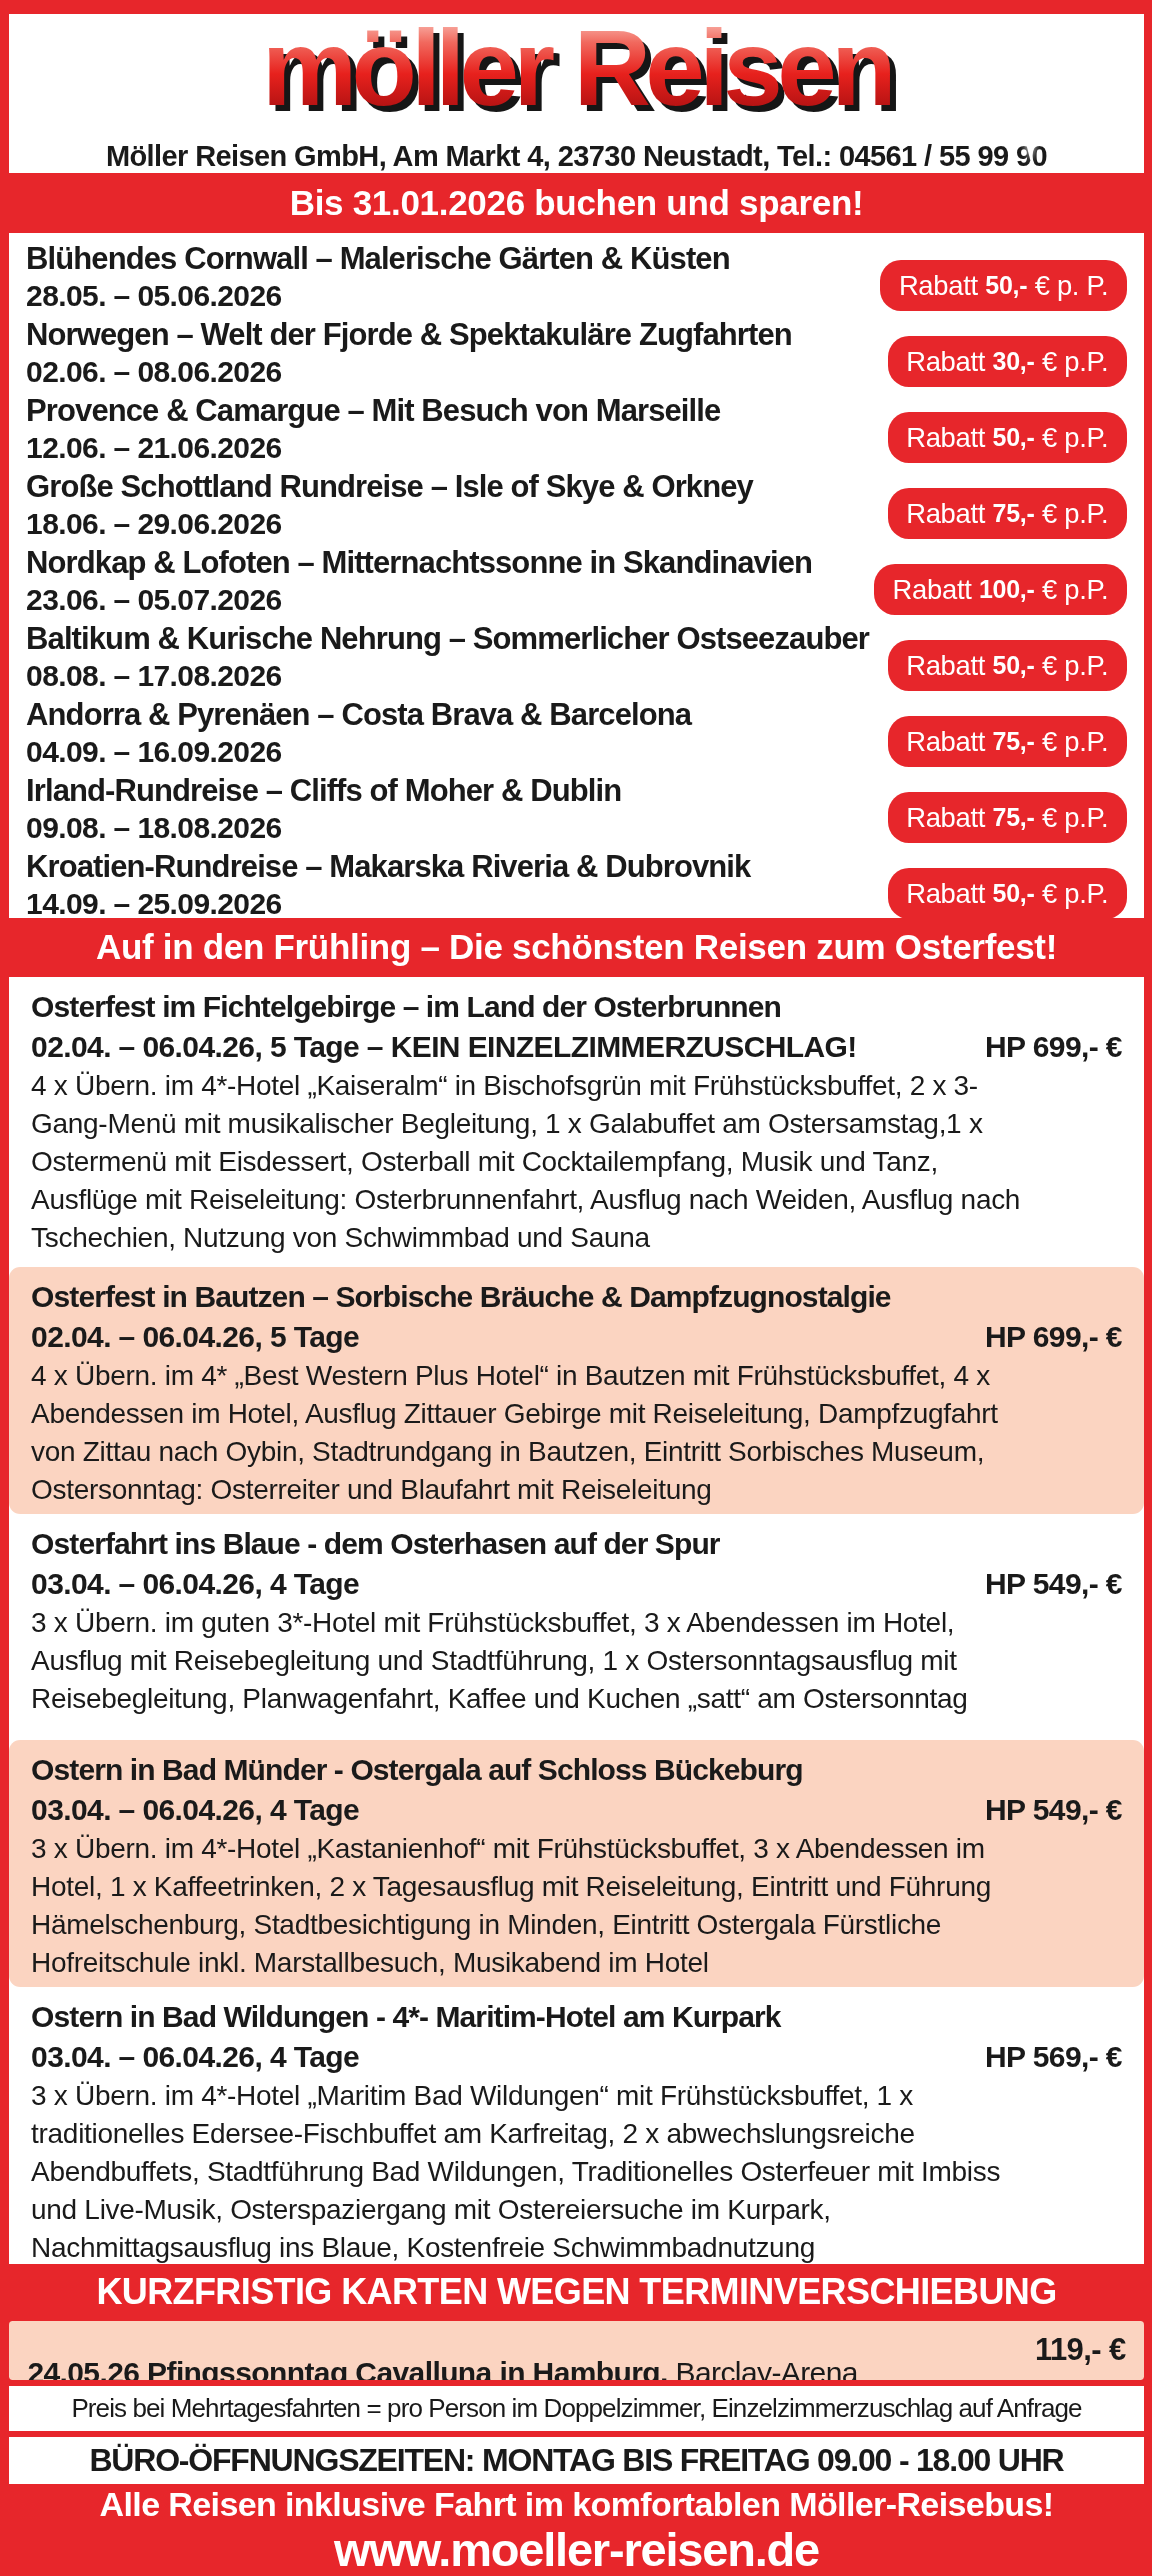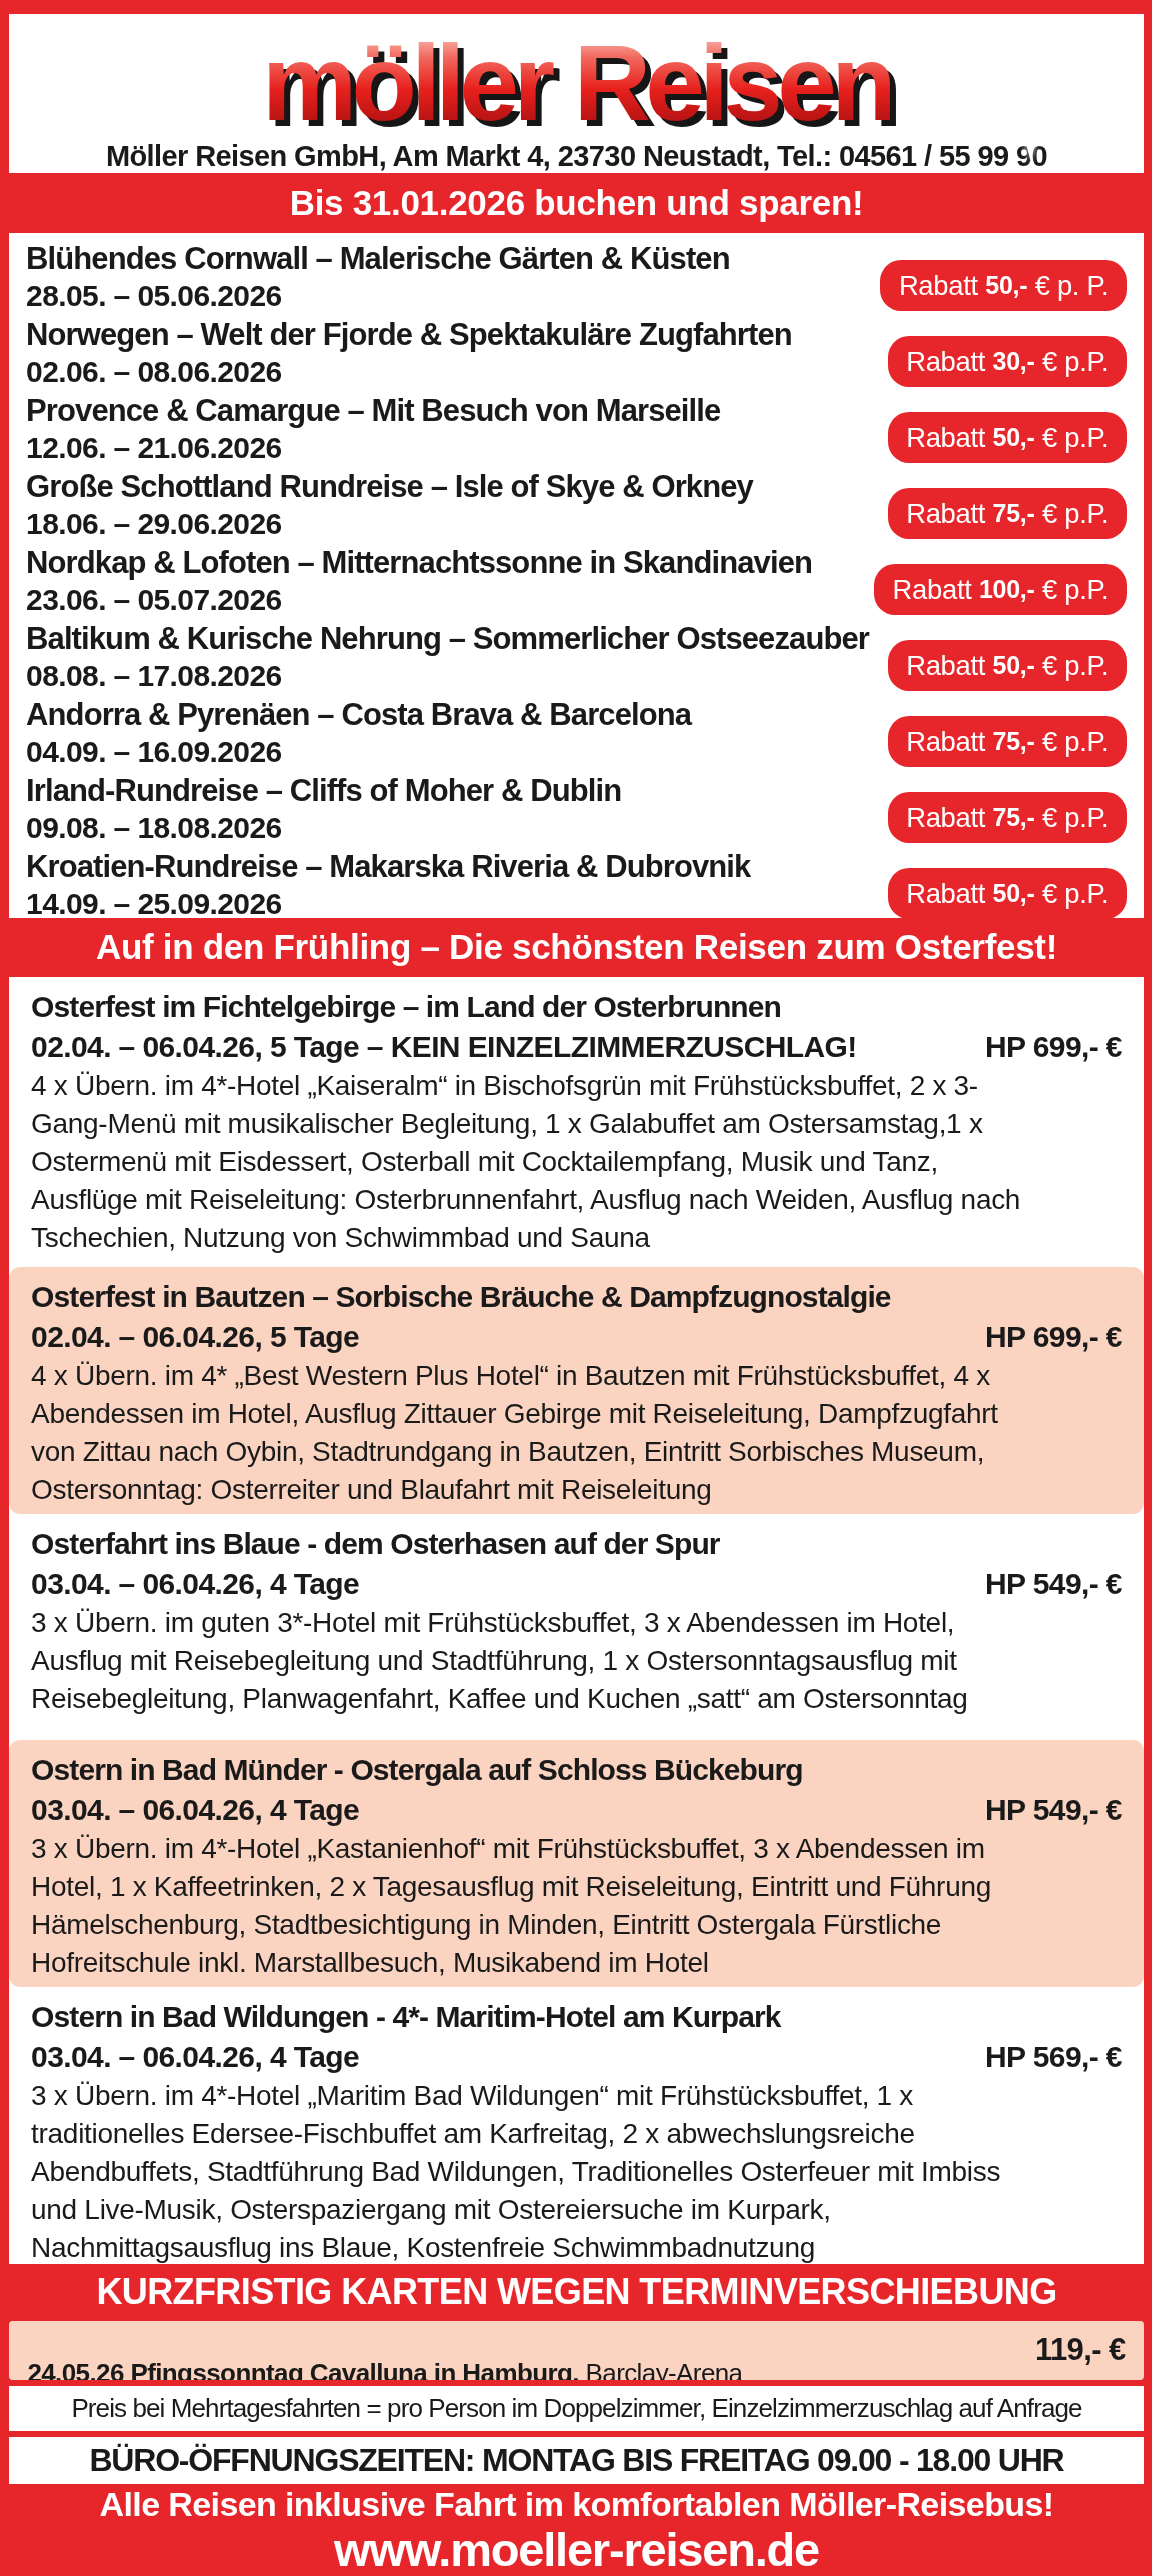--- a/index.html
+++ b/index.html
@@ -4,21 +4,21 @@
 <style>
   html,body{margin:0;padding:0;}
   body{font-family:"Liberation Sans", sans-serif; color:#1a1a1a; background:#888;}
   .page{position:relative; width:1153px; height:2576px; background:#e7262b;
         display:flex; flex-direction:column; overflow:hidden; margin:0 auto;
         letter-spacing:-0.3px;}
   .sec{margin:0 8.7px; background:#ffffff; overflow:hidden; box-sizing:border-box;}
 
   
   .sec-logo{margin-top:13.7px; height:161px; display:flex; flex-direction:column;
-            align-items:center; justify-content:flex-end; position:relative;}
+            align-items:center; justify-content:space-between; position:relative;}
   .logo-text{font-size:107px; font-weight:bold; line-height:1.02; letter-spacing:-5.6px;
              background:linear-gradient(180deg,#fcccc3 0%,#f1695e 26%,#e7211d 55%,#9e0c0e 100%);
              -webkit-background-clip:text; background-clip:text; color:transparent;
              filter:drop-shadow(6.9px 6.9px 0 #161616); white-space:nowrap;}
   .address{font-size:29px; font-weight:bold; letter-spacing:-0.6px; margin-top:2px; white-space:nowrap;}
   .sparkle{position:absolute; pointer-events:none; filter:drop-shadow(0 0 3.7px #ffffff);}
   .sparkle.s1{left:44px; top:18.7px; width:49px; height:49px;}
   .sparkle.s2{right:80px; top:80px; width:67px; height:67px;}
 
   
@@ -48,21 +48,21 @@
   .salmon-card{height:100%; background:#fbd4c1; border-radius:11.2px; box-sizing:border-box;
                padding:8.7px 22.4px 0;}
   .e-title{font-size:30px; font-weight:bold; line-height:41px; letter-spacing:-0.9px; white-space:nowrap;}
   .e-dates{display:flex; justify-content:space-between; align-items:baseline;
            font-size:30px; font-weight:bold; line-height:40px; letter-spacing:-0.6px;}
   .e-desc{font-size:28px; line-height:38px; letter-spacing:-0.3px; max-width:1003px;}
 
   
   .sec-ticket{height:60px; background:#fbd4c1; display:flex; align-items:center;
               justify-content:space-between; padding:0 18.7px; border-radius:3.7px;}
-  .ticket-left{font-size:26px; letter-spacing:-0.6px;margin-top:46px;}
+  .ticket-left{font-size:30px; letter-spacing:-0.6px;margin-top:46px;}
   .ticket-left .bold{font-weight:bold;}
   .ticket-price{font-size:31px; font-weight:bold; letter-spacing:-0.6px;}
   .gap-line{height:6.2px;}
   .sec-preis{height:45px; display:flex; align-items:center; justify-content:center;
              font-size:26px; letter-spacing:-0.9px; white-space:nowrap;}
   .sec-buero{height:47px; display:flex; align-items:center; justify-content:center;
              font-size:32px; font-weight:bold; letter-spacing:-1.2px; white-space:nowrap;}
 
   
   .sec-footer{height:93px; display:flex; flex-direction:column; align-items:center;

